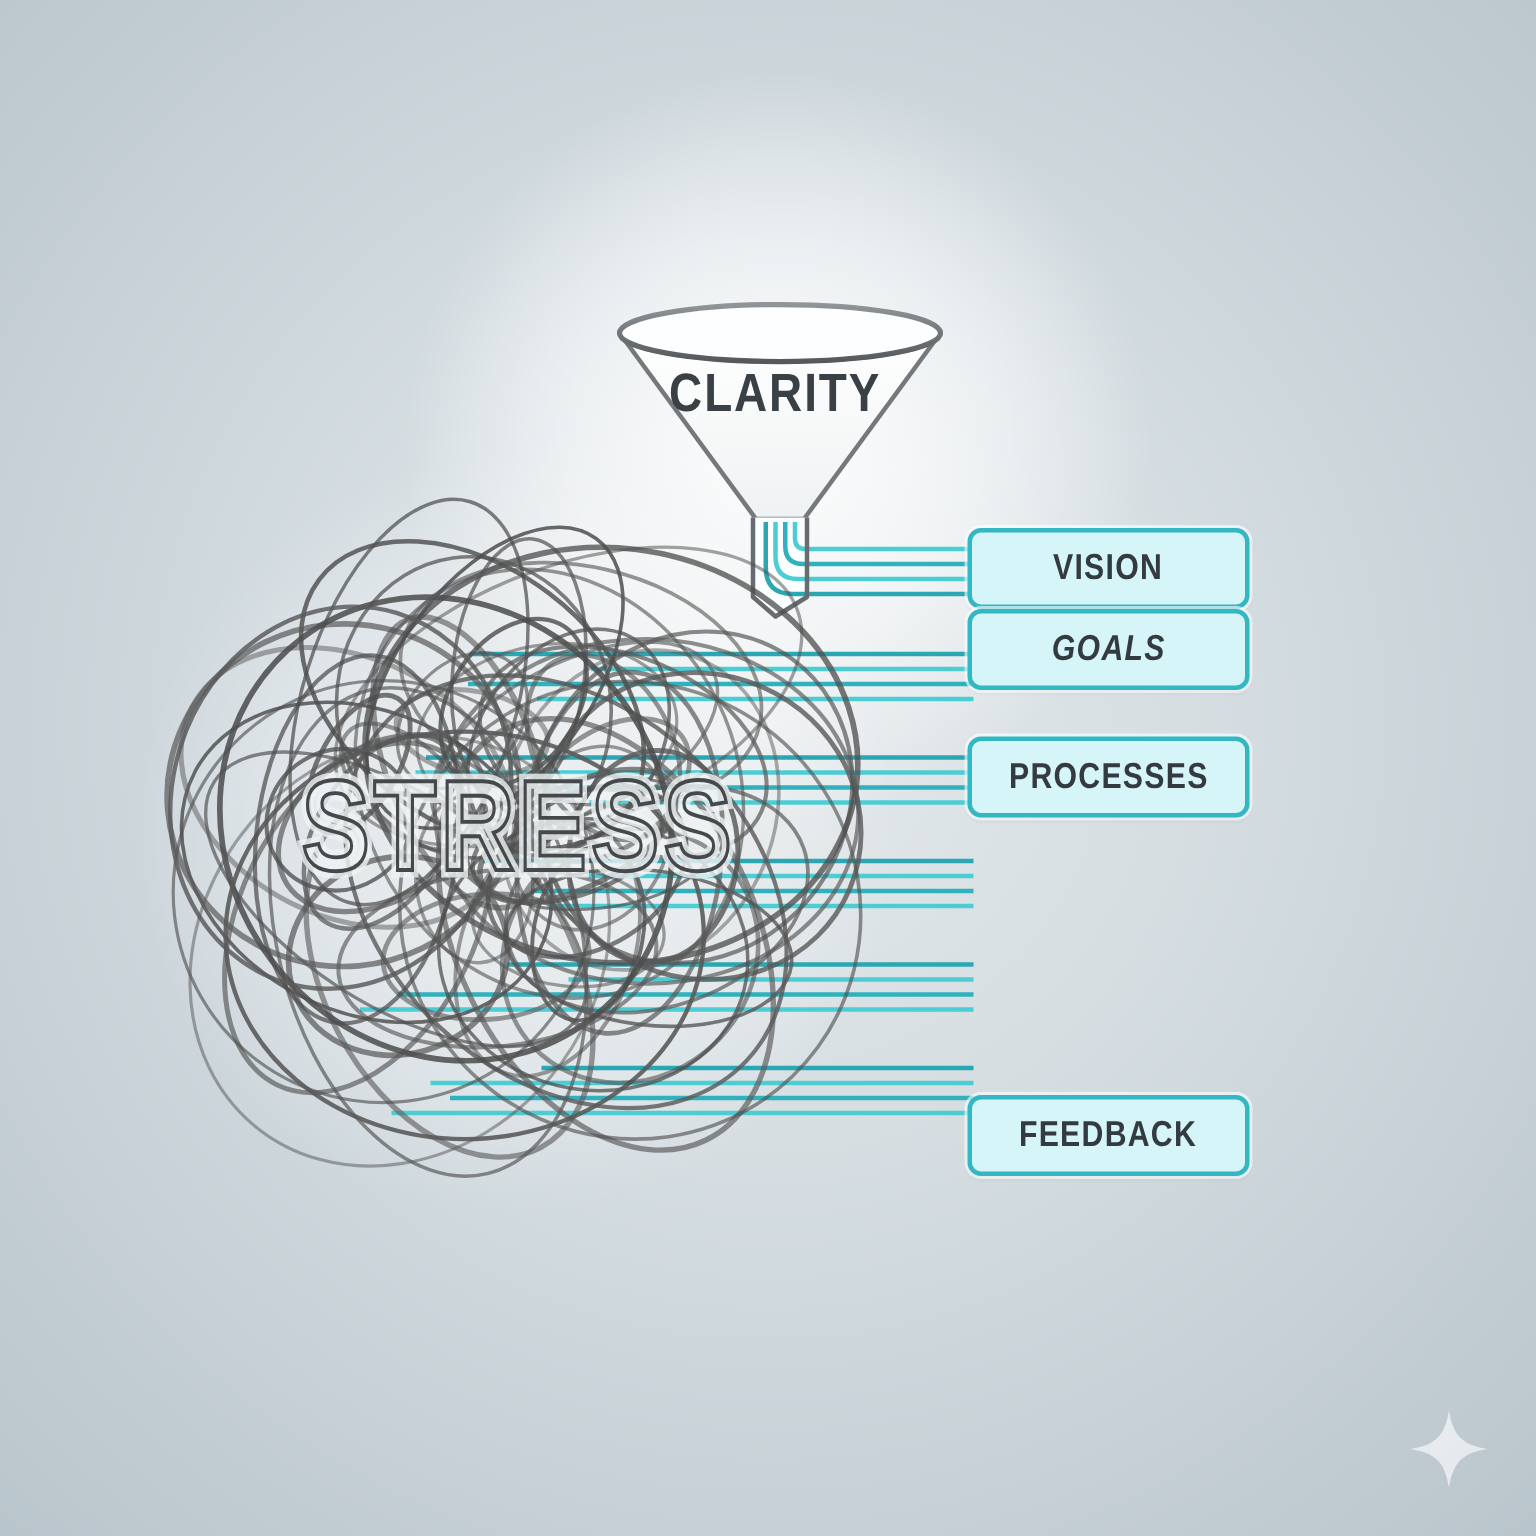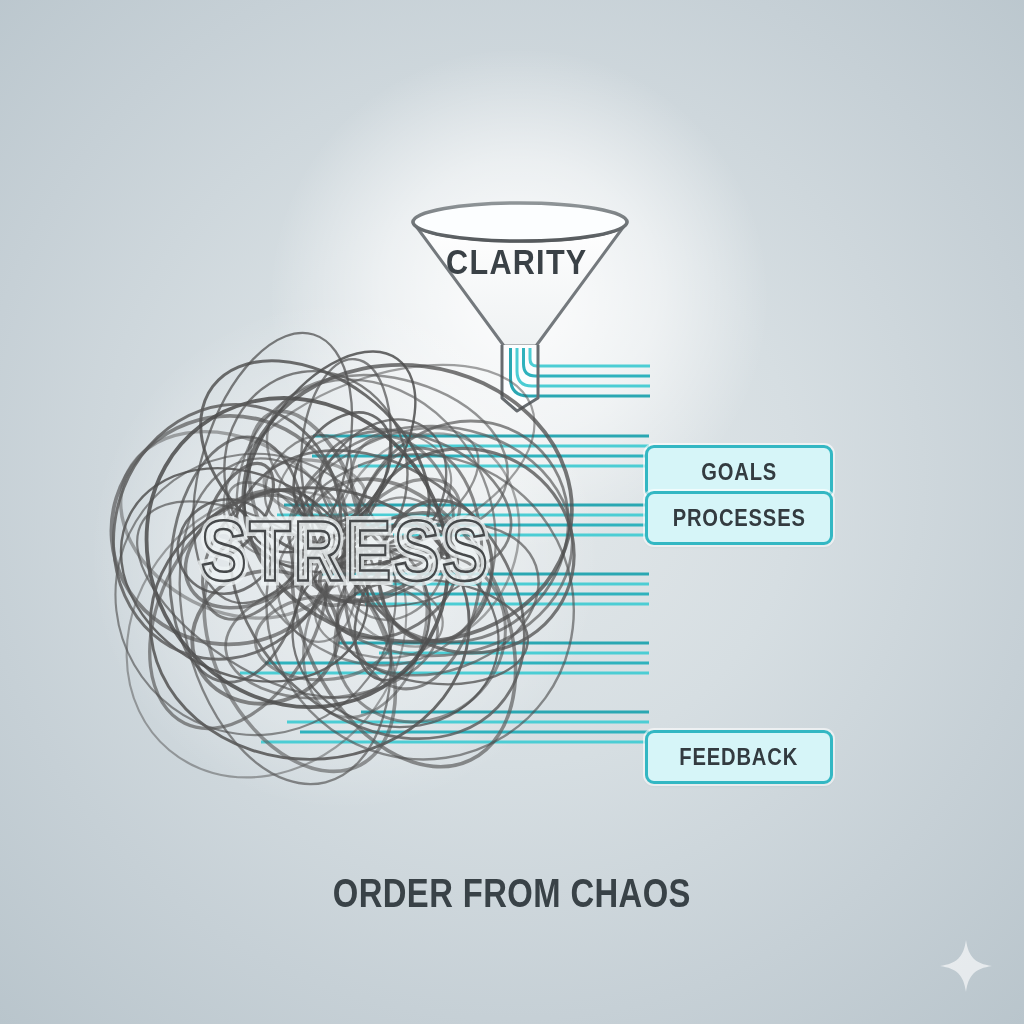--- a/index.html
+++ b/index.html
@@ -177,33 +177,33 @@
     <g transform="scale(0.8,1)">
       <text x="432" y="580" text-anchor="middle" font-size="86" font-weight="bold" letter-spacing="3" fill="none" stroke="#eef3f4" stroke-width="10" stroke-opacity="0.8">STRESS</text>
       <text x="432" y="580" text-anchor="middle" font-size="86" font-weight="bold" letter-spacing="3" fill="rgba(240,245,246,0.18)" stroke="#46494b" stroke-width="2.6">STRESS</text>
     </g>
 
     <path d="M0,-26 C2.5,-9 9,-2.5 26,0 C9,2.5 2.5,9 0,26 C-2.5,9 -9,2.5 -26,0 C-9,-2.5 -2.5,-9 0,-26 Z" transform="translate(966,966)" fill="rgba(255,255,255,0.62)"></path>
   </svg>
 
 
   <div class="boxes">
-
-  <div class="box" style="top: 445px;">
+  <div class="box" style="top: 352px;">
+    <span class="box-label">VISION</span>
+  </div>
+
+  <div class="box" style="top: 406px; font-style: italic;">
     <span class="box-label">GOALS</span>
   </div>
 
   <div class="box" style="top: 491px; justify-content: center;">
     <span class="box-label">PROCESSES</span>
   </div>
 
 
 
   <div class="box" style="top: 730px;">
     <span class="box-label">FEEDBACK</span>
   </div>
 </div>
 
-  <div class="footer">
-    <span class="cond">ORDER FROM CHAOS</span>
-  </div>
 
 </div>
 
 </body></html>

